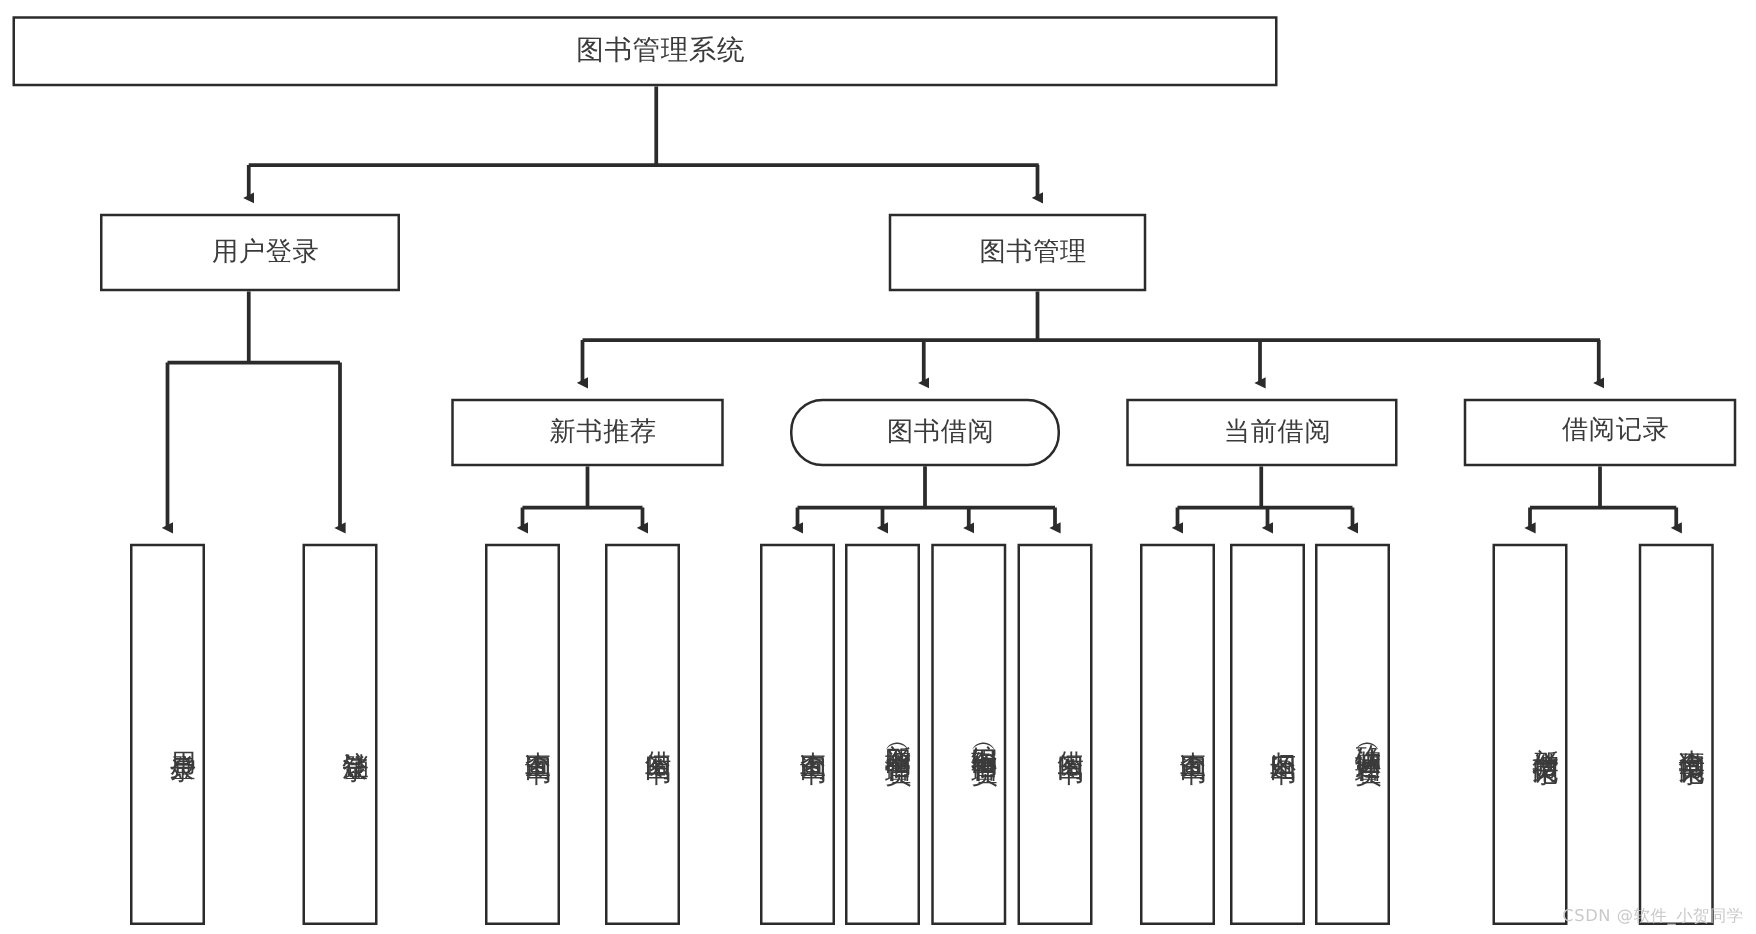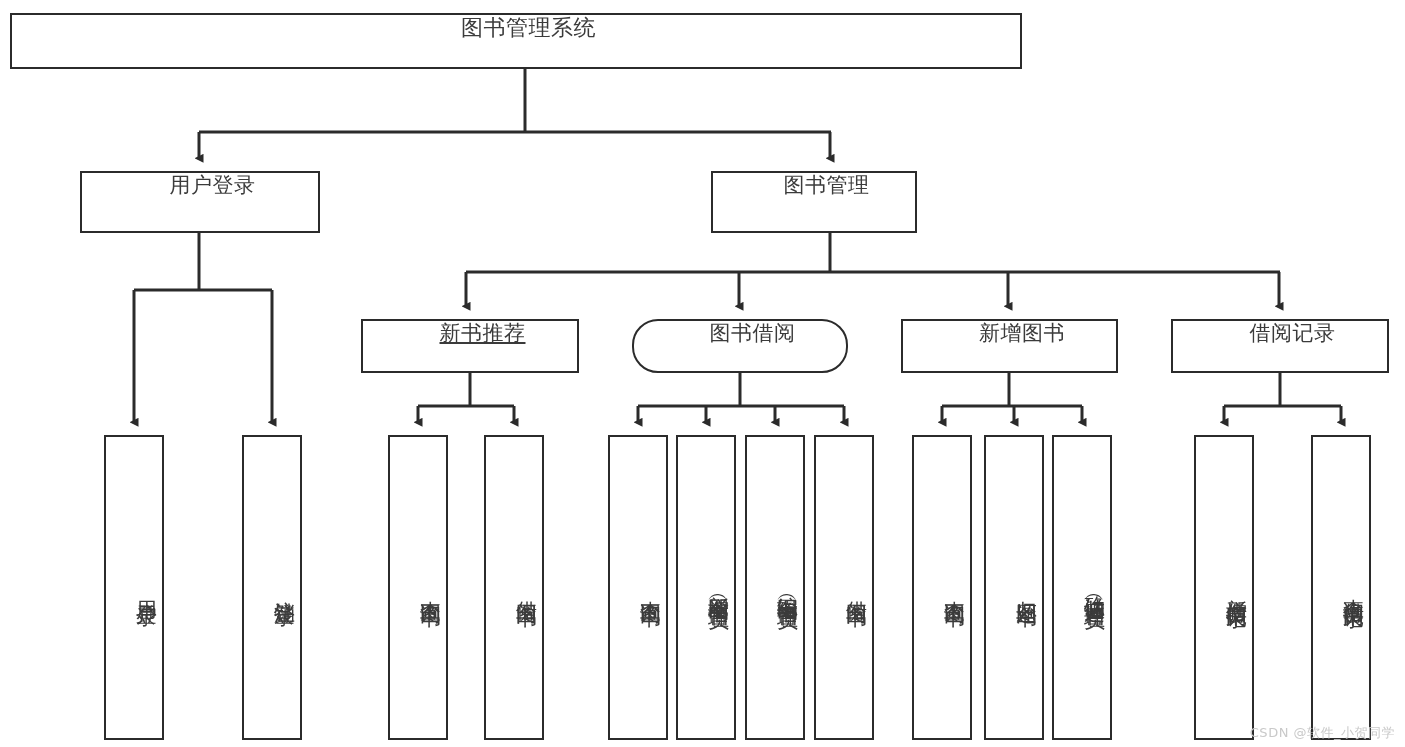--- a/index.html
+++ b/index.html
@@ -23,20 +23,21 @@
     top: 0;
     width: 1405px;
     height: 747px;
   }
   .node-box {
     position: absolute;
     box-sizing: border-box;
     background: #ffffff;
     border: 2px solid #2b2b2b;
     display: flex;
+    align-items: center;
     justify-content: center;
     overflow: hidden;
     padding-left: 25px;
   }
   .node-label {
     color: #3b3b3b;
     font-size: 21px;
     line-height: 1.22;
     letter-spacing: 0.5px;
     text-align: center;
@@ -134,29 +135,29 @@
   </div>
 
   <div class="node-box" style="left: 80px; top: 171px; width: 240px; height: 62px; border-color: rgb(43, 43, 43);">
     <span class="node-label" style="color: rgb(59, 59, 59);">用户登录</span>
   </div>
   <div class="node-box" style="left: 711px; top: 171px; width: 206px; height: 62px; border-color: rgb(43, 43, 43);">
     <span class="node-label" style="color: rgb(59, 59, 59);">图书管理</span>
   </div>
 
   <div class="node-box" style="left: 361px; top: 319px; width: 218px; height: 54px; border-color: rgb(43, 43, 43);">
-    <span class="node-label" style="color: rgb(59, 59, 59); text-decoration: underline;">新书推荐</span>
+    <span class="node-label" style="color: rgb(59, 59, 59);">新书推荐</span>
   </div>
   <div class="node-box" style="left: 632px; top: 319px; width: 216px; height: 54px; border-color: rgb(43, 43, 43); border-radius: 26px;">
     <span class="node-label" style="color: rgb(59, 59, 59);">图书借阅</span>
   </div>
   <div class="node-box" style="left: 901px; top: 319px; width: 217px; height: 54px; border-color: rgb(43, 43, 43);">
-    <span class="node-label" style="color: rgb(59, 59, 59);">新增图书</span>
-  </div>
-  <div class="node-box" style="left: 1171px; top: 319px; width: 218px; height: 54px; border-color: rgb(43, 43, 43);">
+    <span class="node-label" style="color: rgb(59, 59, 59);">当前借阅</span>
+  </div>
+  <div class="node-box" style="left: 1171px; top: 319px; width: 218px; height: 54px; border-color: rgb(43, 43, 43); font-family: Liberation Mono, monospace;">
     <span class="node-label" style="color: rgb(59, 59, 59);">借阅记录</span>
   </div>
 
   <div class="node-box vertical" style="left: 104px; top: 435px; width: 60px; height: 305px; border-color: rgb(43, 43, 43);">
     <span class="node-label" style="color: rgb(59, 59, 59);">用户登录</span>
   </div>
   <div class="node-box vertical" style="left: 242px; top: 435px; width: 60px; height: 305px; border-color: rgb(43, 43, 43);">
     <span class="node-label" style="color: rgb(59, 59, 59);">注销登录</span>
   </div>
   <div class="node-box vertical" style="left: 388px; top: 435px; width: 60px; height: 305px; border-color: rgb(43, 43, 43);">

